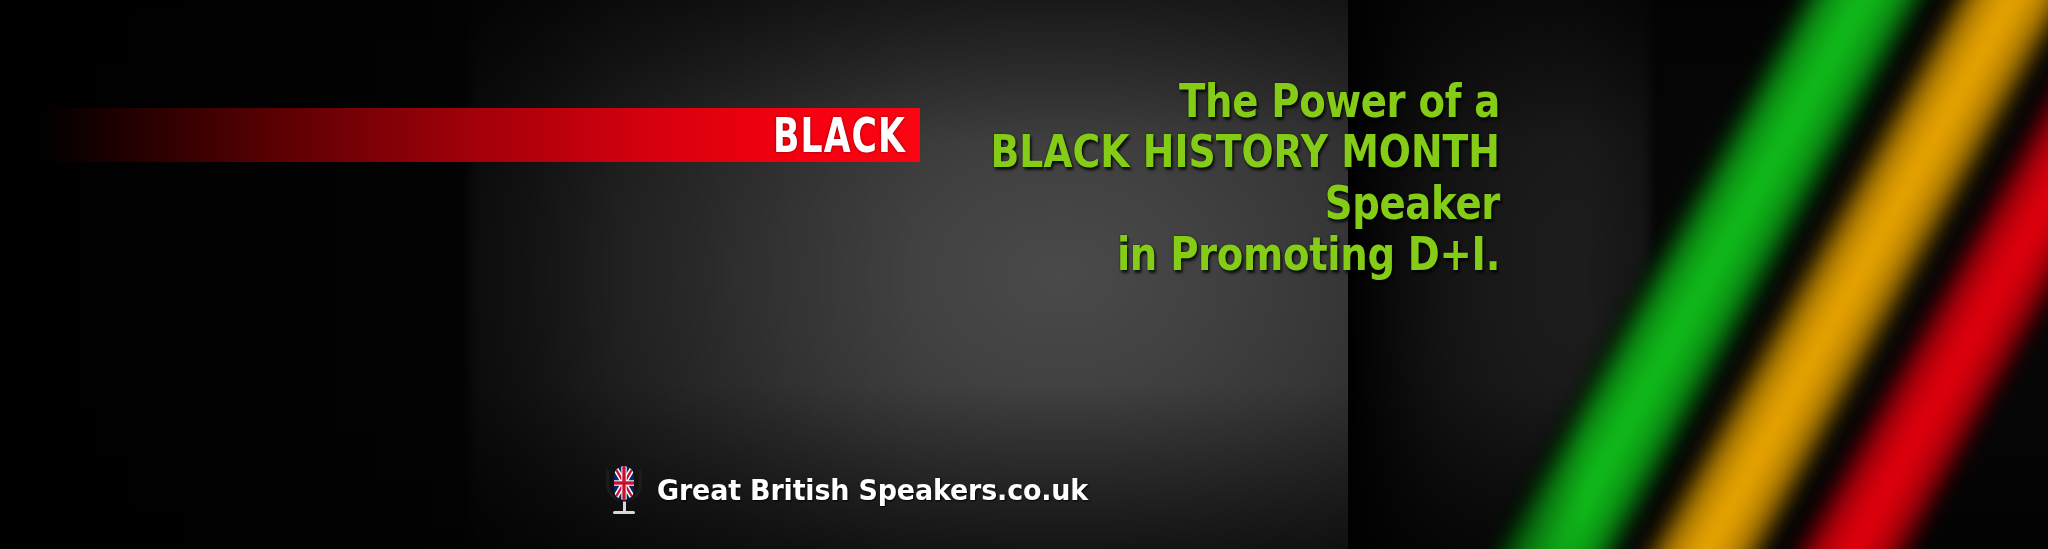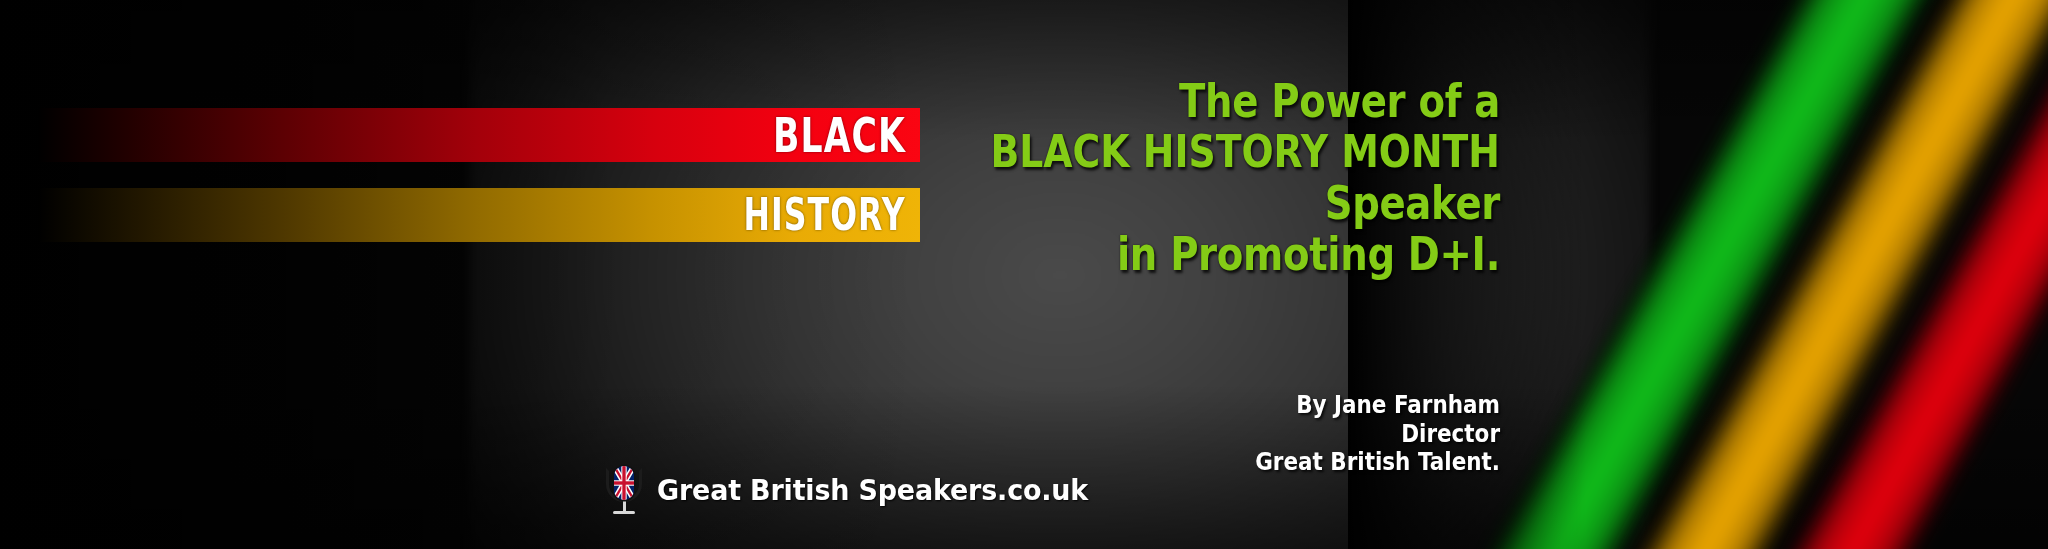--- a/index.html
+++ b/index.html
@@ -255,39 +255,29 @@
     <div class="stripe red"></div>
     <div class="stripes-fade"></div>
   </div>
 
   <div class="logo-bars">
     <div class="bar red">
       <div class="fill"></div>
       <div class="bar-word">BLACK</div>
       <span class="speckle"></span>
     </div>
-    <div class="bar gold">
-      <div class="fill"></div>
-      <div class="bar-word">HISTORY</div>
-      <span class="speckle"></span>
-    </div>
   </div>
 
   <div class="headline">
     <span class="hl">The Power of a</span>
     <span class="hl caps">BLACK HISTORY MONTH</span>
     <span class="hl">Speaker</span>
     <span class="hl">in Promoting D+I.</span>
   </div>
 
-  <div class="byline">
-    <span class="bl">By Jane Farnham</span>
-    <span class="bl">Director</span>
-    <span class="bl">Great British Talent.</span>
-  </div>
 
   <div class="brand">
     <span class="mic">
       <span class="arms"></span>
       <span class="stem"></span>
       <span class="base"></span>
       <span class="capsule">
         <svg viewBox="0 0 60 100" preserveAspectRatio="none" aria-hidden="true">
           <rect width="60" height="100" fill="#012169"></rect>
           <g stroke="#ffffff" stroke-width="16">

